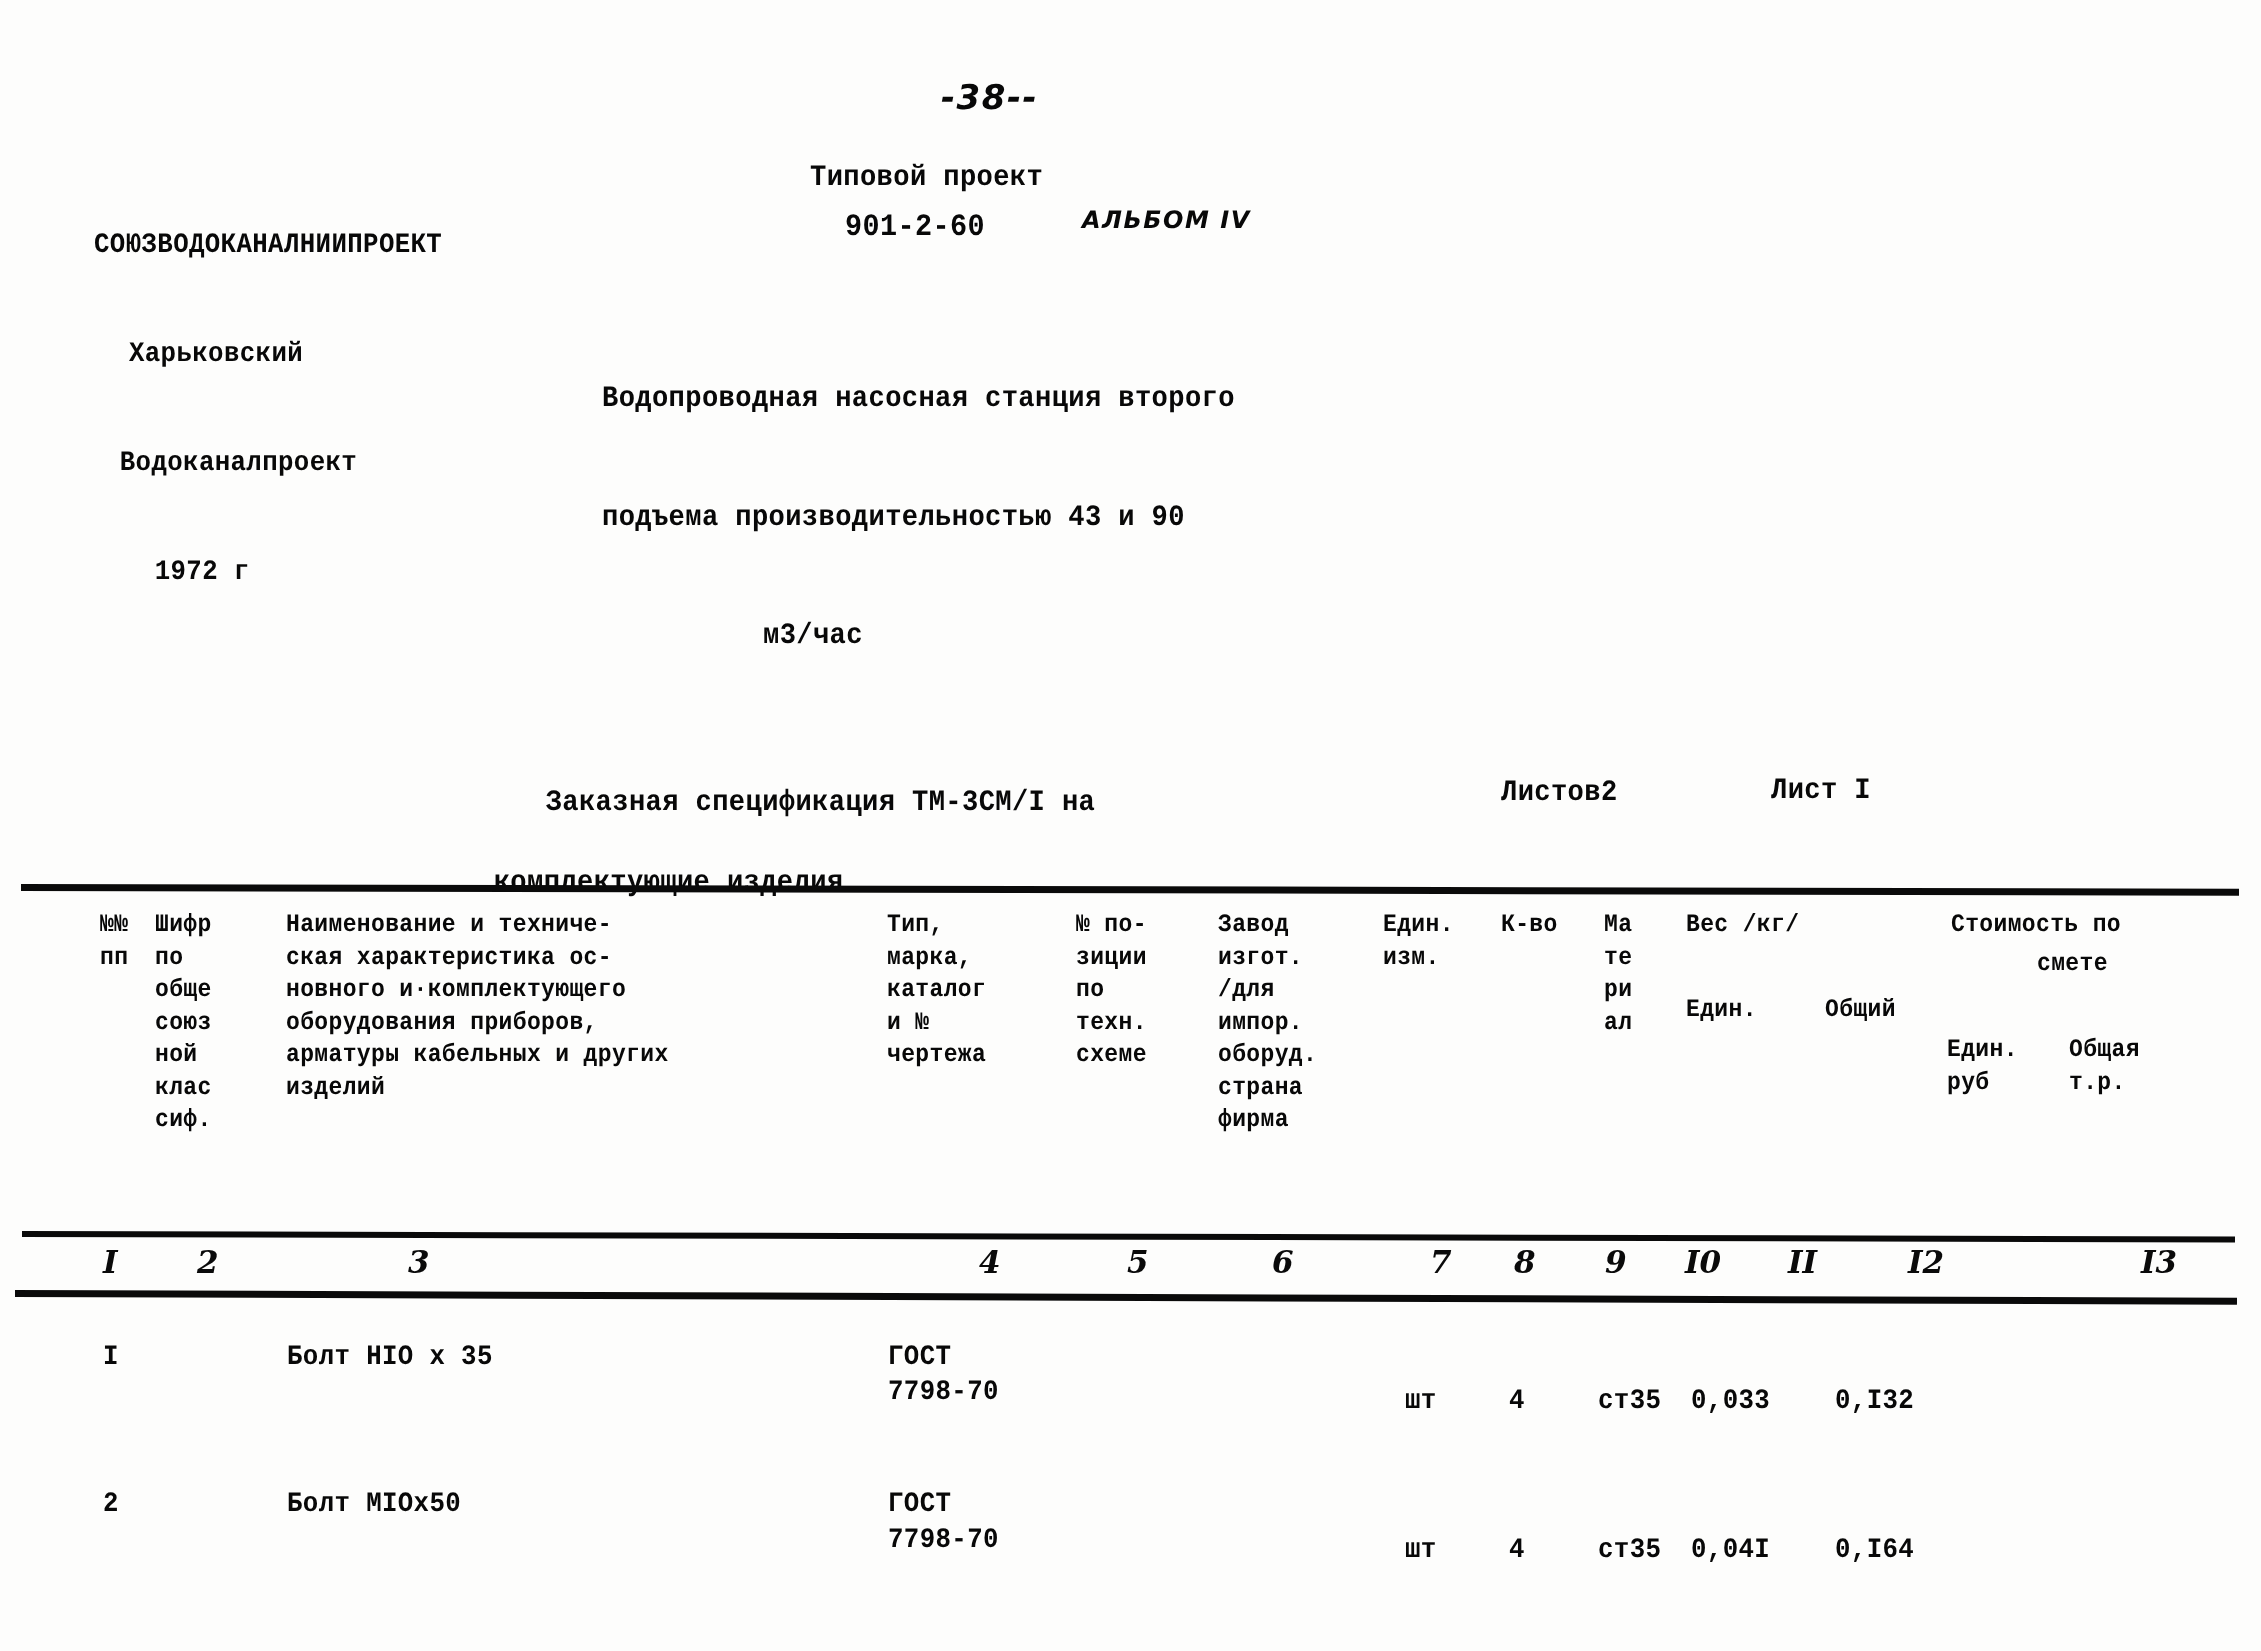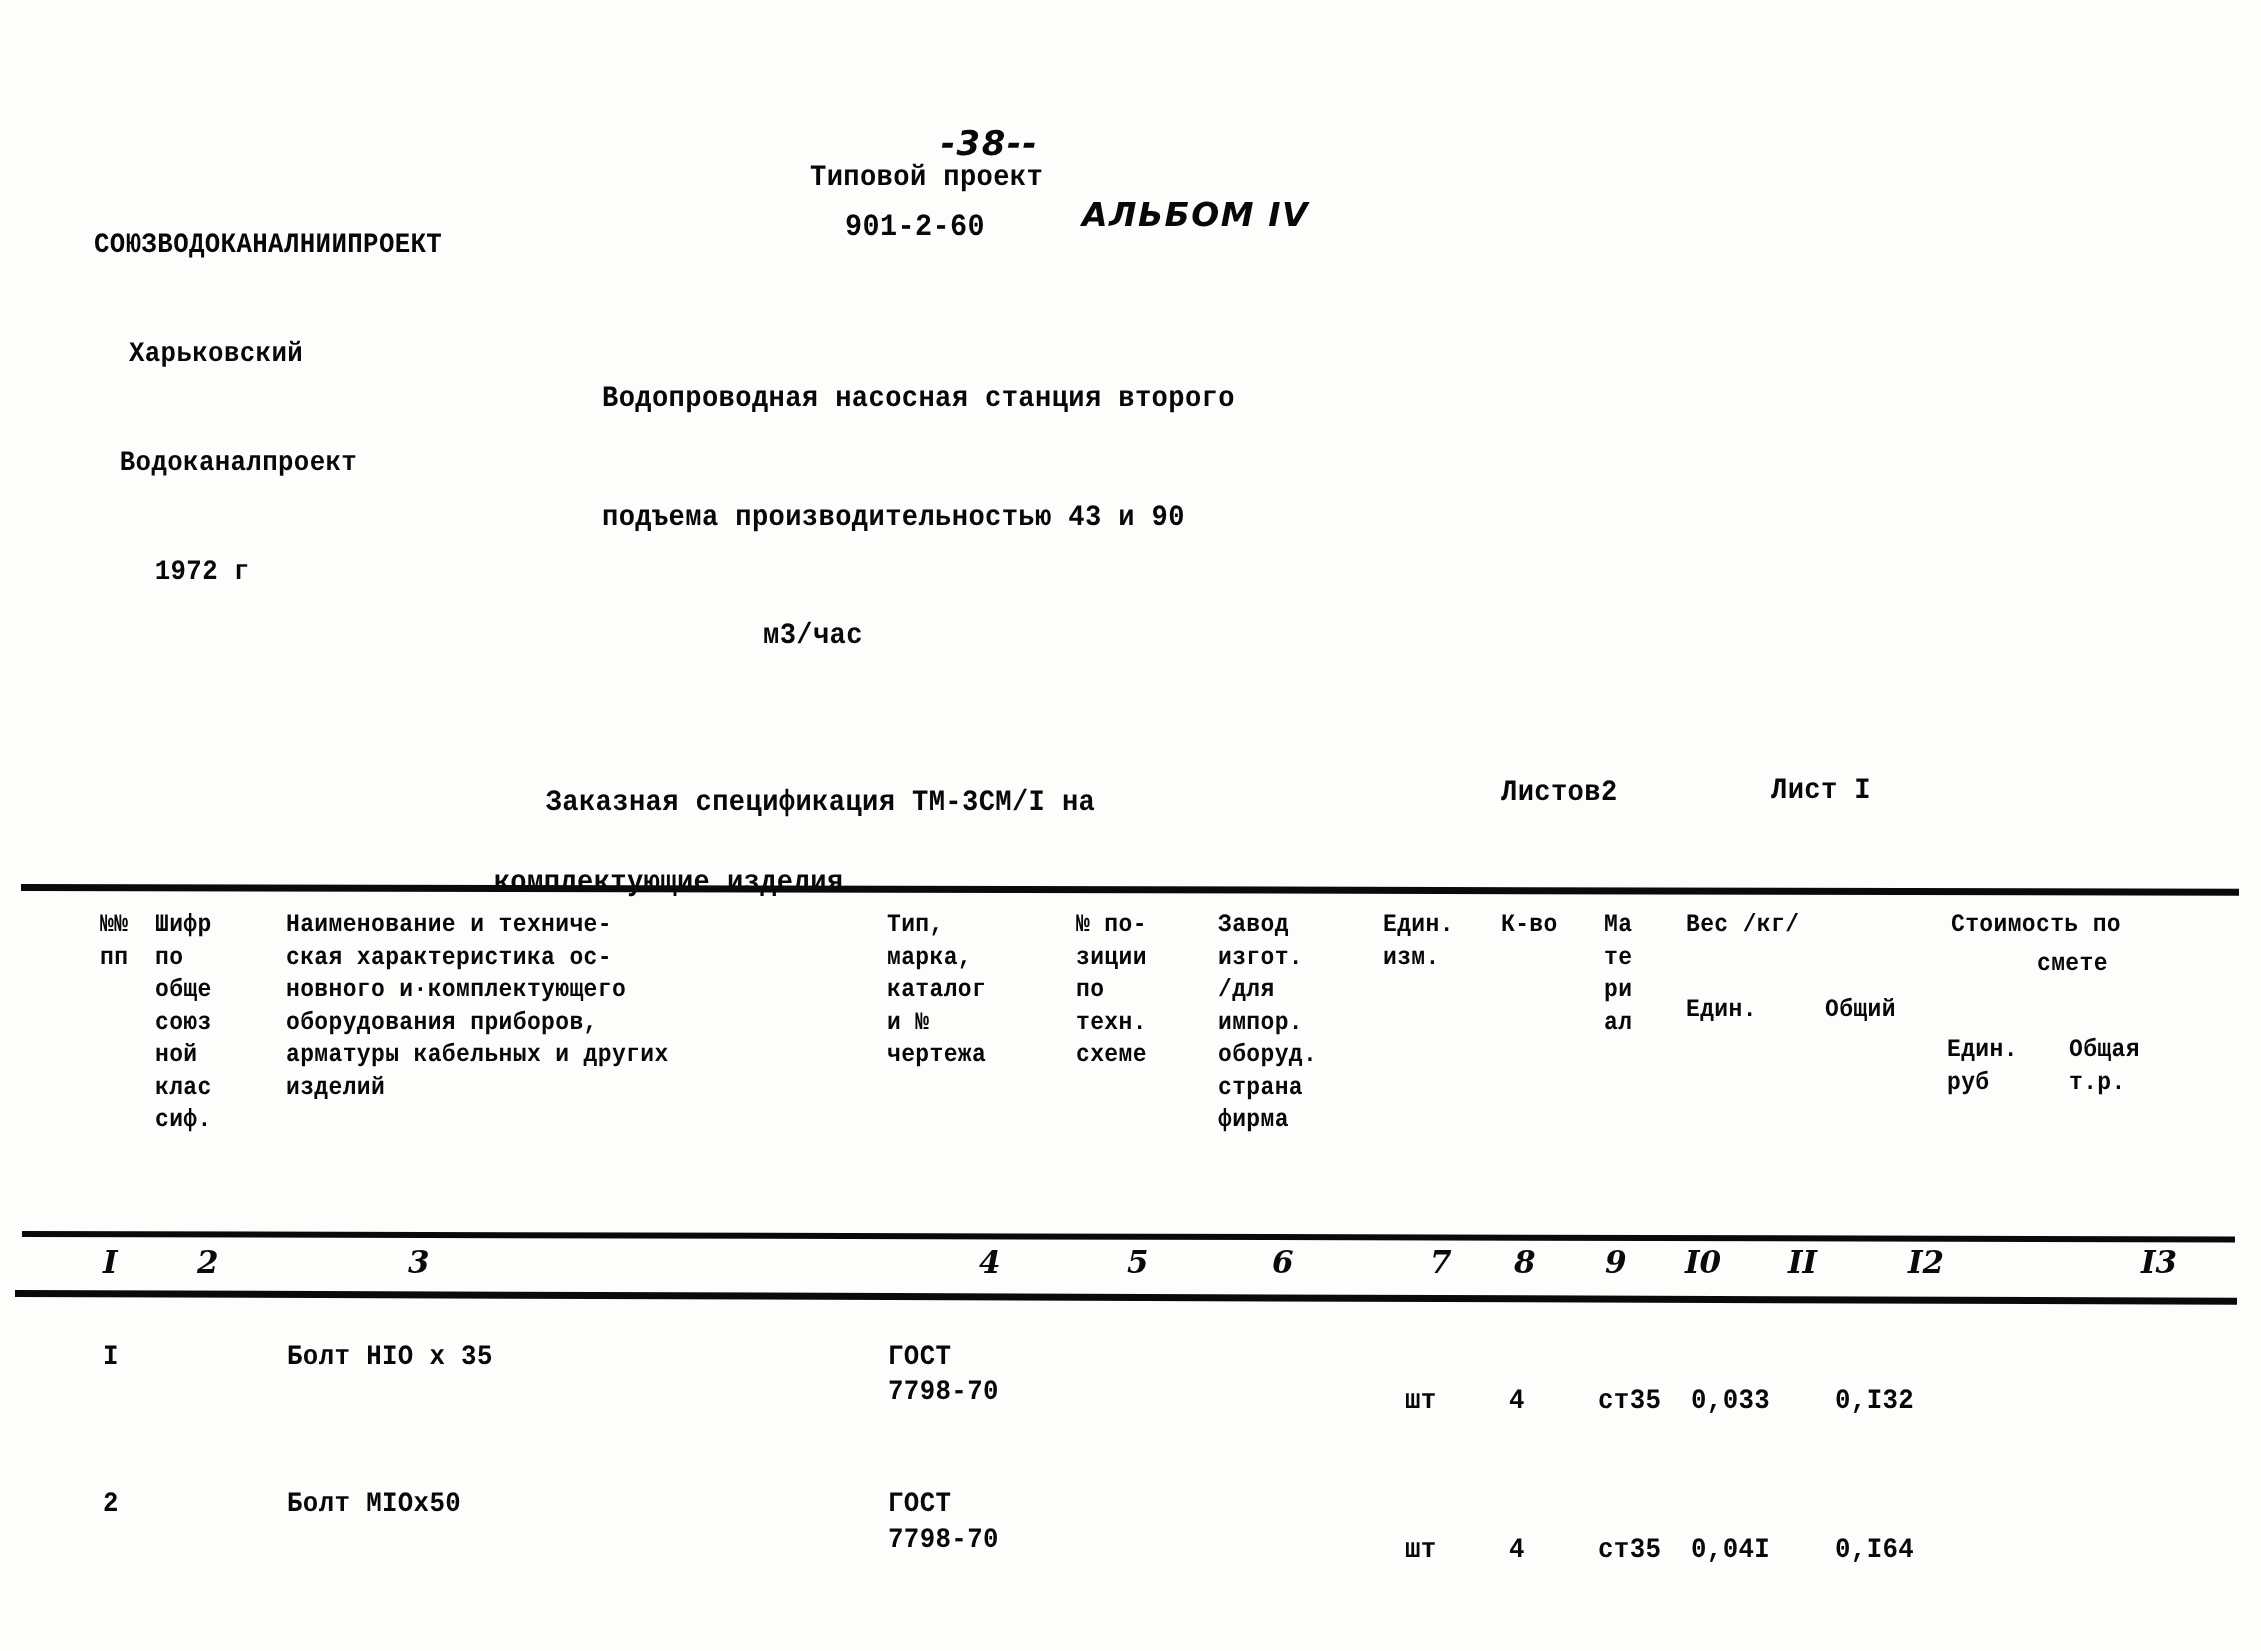--- a/index.html
+++ b/index.html
@@ -46,25 +46,25 @@
     letter-spacing: 1.5px;
   }
 
   
   #org-block { left: 94px; top: 155px; font-size: 28px; line-height: 1.30; }
   #org-block .l1 { display:block; }
   #org-block .l2 { display:block; margin-left: 38px; }
   #org-block .l3 { display:block; margin-left: 28px; }
   #org-block .l4 { display:block; margin-left: 66px; }
 
-  #page-number { left: 941px; top: 80px; font-size: 34px; margin-top: 46px; }
+  #page-number { left: 941px; top: 80px; font-size: 34px; }
 
   #proj-label { left: 810px; top: 162px; font-size: 29.5px; }
   #proj-code  { left: 845px; top: 211px; font-size: 31px; }
-  #album-note { left: 1082px; top: 197px; font-size: 33px; font-style: italic; }
+  #album-note { left: 1082px; top: 208px; font-size: 24px; font-style: italic; }
 
   #doc-title { left: 602px; top: 300px; font-size: 29.5px; line-height: 1.34; }
   #doc-title .ln { display:block; }
   #doc-title .ln3 { margin-left: 175px; }
 
   #spec-title { left: 479px; top: 742px; font-size: 29.5px; line-height: 1.36; }
   #spec-title .ln2 { display:block; margin-left: 16px; }
 
   #sheets-total { left: 1501px; top: 777px; font-size: 29.5px; }
   #sheet-current { left: 1771px; top: 775px; font-size: 29.5px; }

